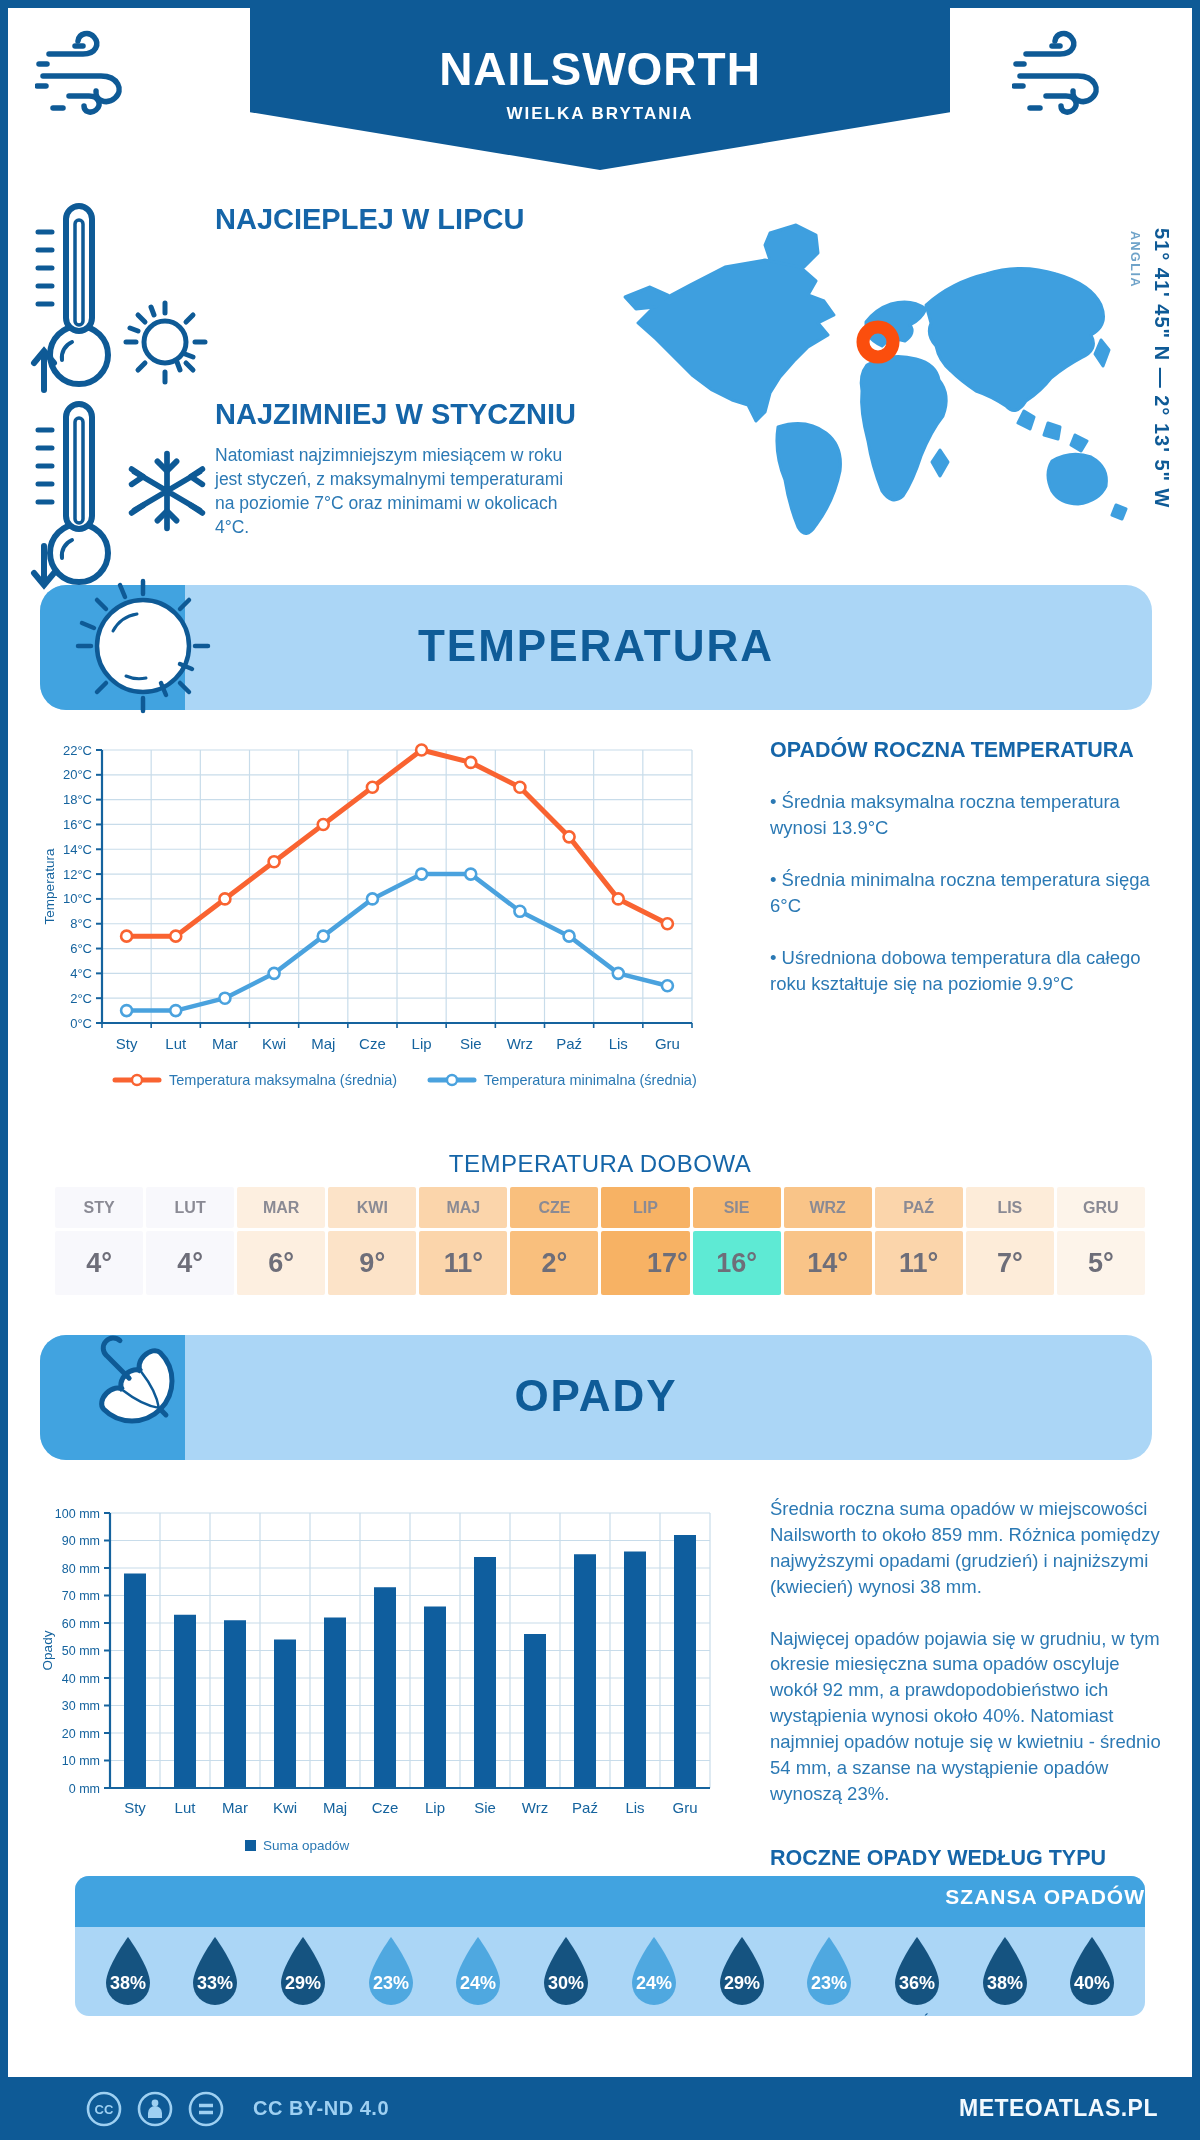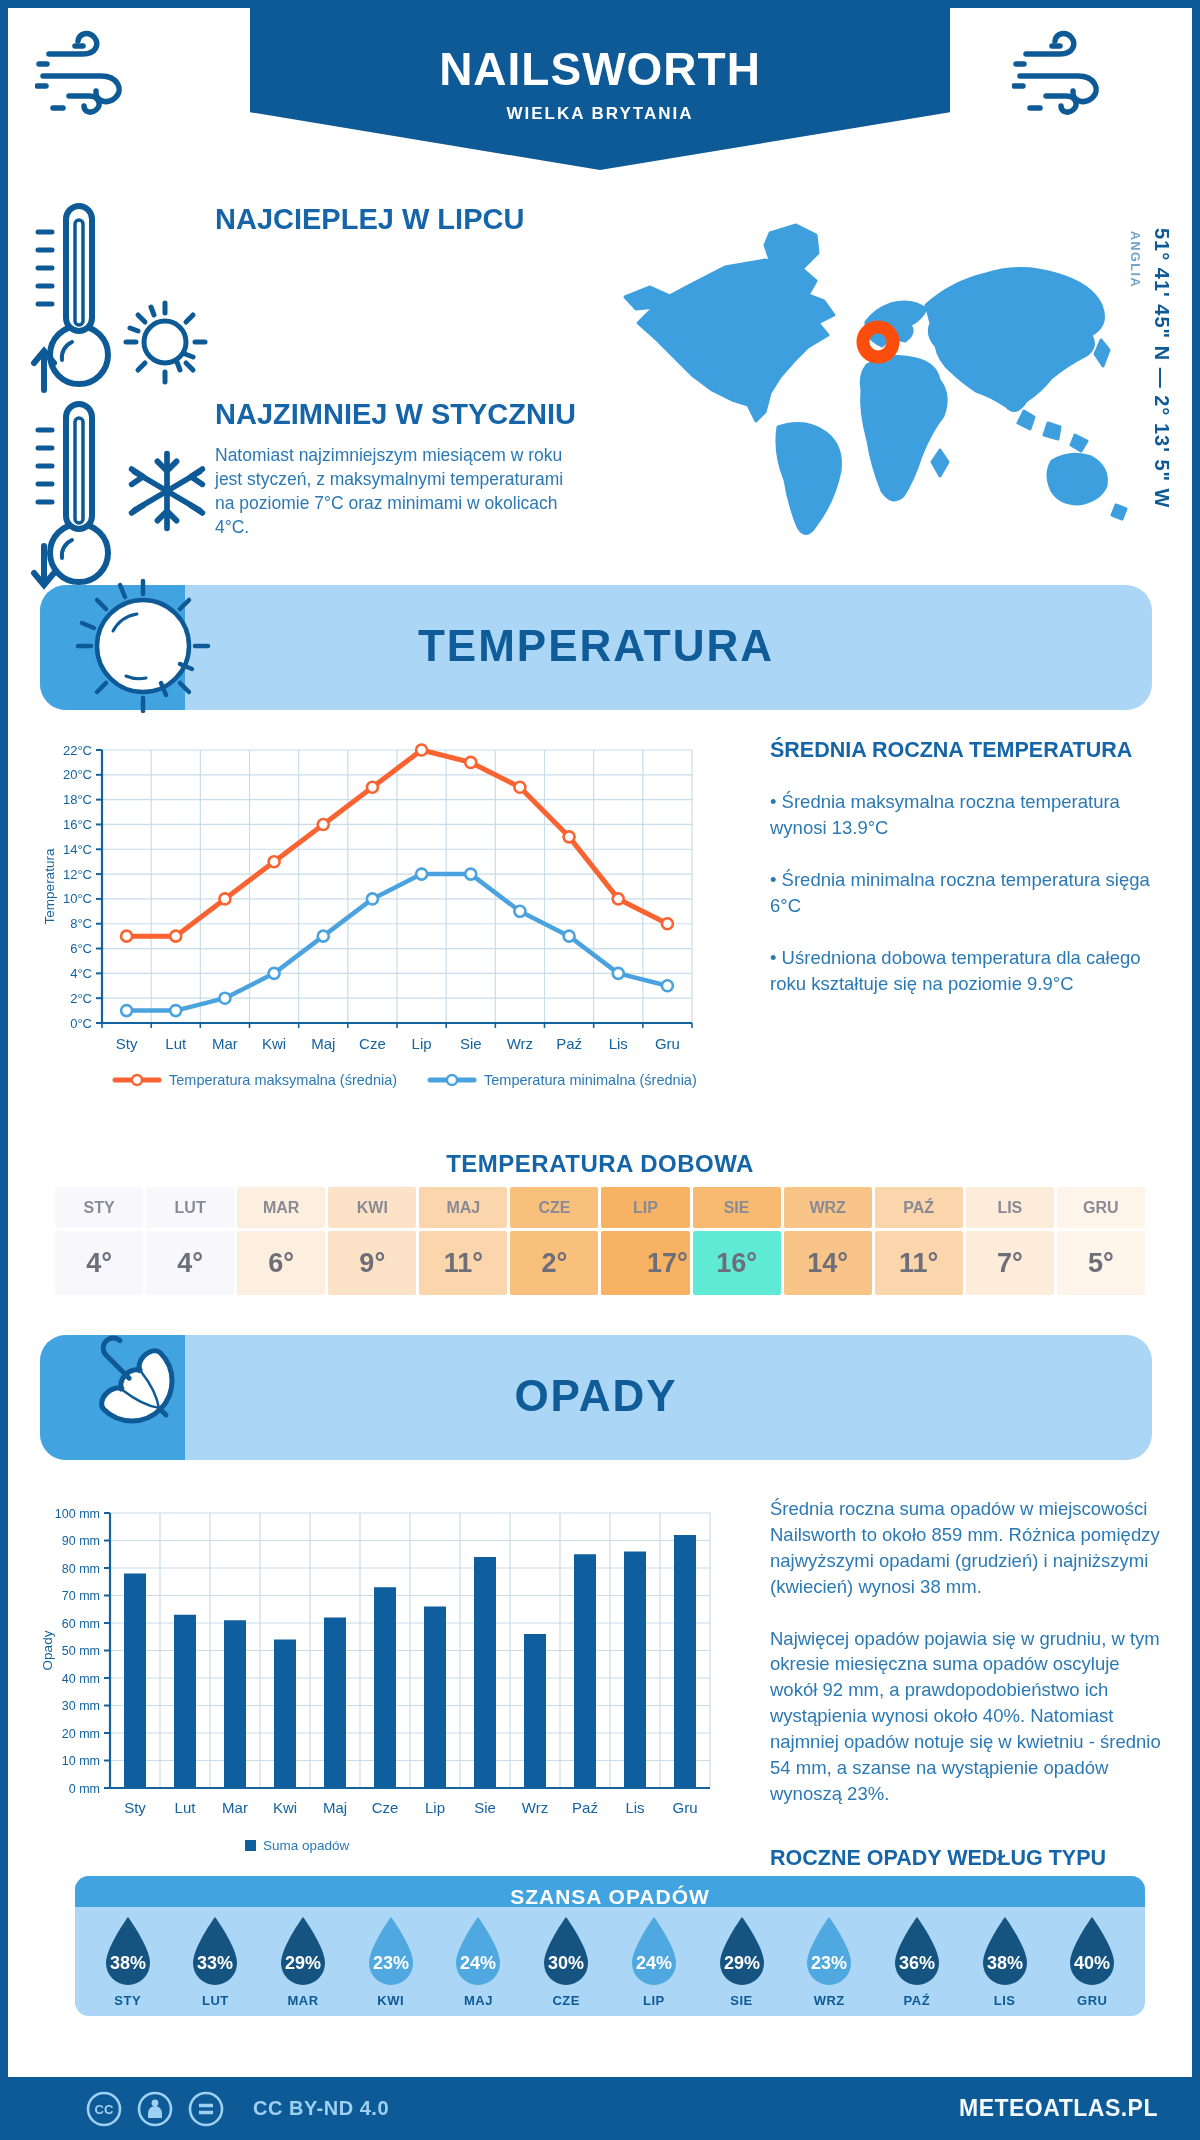--- a/index.html
+++ b/index.html
@@ -57,30 +57,30 @@
   .aside{position:absolute;left:770px;width:392px;color:#2B79B4;font-size:18.5px;line-height:1.4;}
   #temp-aside{top:735px;}
   #precip-aside{top:1496px;}
   .aside-title{font-size:21.5px;font-weight:bold;color:#1565A8;margin:0 0 24px 0;}
   .aside p{margin:0 0 26px 0;}
   #precip-type-title{margin-top:36px;}
   .aside .tight{margin:0 0 12px 0;}
 
   
   #daily-title{position:absolute;left:0;right:0;top:1150px;text-align:center;
-    font-size:24px;font-weight:bold;color:#1565A8;letter-spacing:0.5px;}
+    font-size:24px;font-weight:normal;color:#1565A8;letter-spacing:0.5px;}
   #daily-table{position:absolute;left:55px;top:1187px;width:1090px;display:flex;gap:3px;}
   .tcol{flex:1;display:flex;flex-direction:column;gap:3px;}
   .tcol .m{height:41px;line-height:41px;text-align:center;font-size:16px;font-weight:bold;color:#8A8A94;border-radius:2px;}
   .tcol .v{height:64px;line-height:64px;text-align:center;font-size:27px;font-weight:bold;color:#6E6E79;border-radius:2px;}
 
   
   #chance-box{position:absolute;left:75px;top:1876px;width:1070px;height:140px;background:#ABD6F6;
     border-radius:14px;overflow:hidden;}
-  #chance-head{height:31px;line-height:41px;background:#41A3E0;color:#fff;text-align:center;
+  #chance-head{height:51px;line-height:41px;background:#41A3E0;color:#fff;text-align:right;
     font-size:21px;font-weight:bold;letter-spacing:1px;}
   #drops{display:flex;justify-content:space-evenly;padding-top:7px;}
   .drop{text-align:center;width:70px;}
   .drop .dm{margin-top:1px;font-size:13px;font-weight:bold;color:#0E5A96;letter-spacing:0.5px;}
 
   
   #footer{position:absolute;left:0;top:2077px;width:1200px;height:63px;background:#0E5A96;
     display:flex;align-items:center;padding:0 42px 0 85px;box-sizing:border-box;}
   .cc-icon{margin-right:13px;}
   #license{margin-left:15px;font-size:20px;font-weight:bold;color:#9ED0F2;letter-spacing:0.5px;}
@@ -283,21 +283,21 @@
       <circle cx="637.4166666666666" cy="267.77272727272725" r="5.5" fill="#fff" stroke="#4AA2DE" stroke-width="2.6"></circle>
       <line x1="85" y1="362" x2="129" y2="362" stroke="#F96331" stroke-width="5" stroke-linecap="round"></line>
       <circle cx="107" cy="362" r="5" fill="#fff" stroke="#F96331" stroke-width="2.4"></circle>
       <text x="139" y="367" font-size="14.5" fill="#2B79B4">Temperatura maksymalna (średnia)</text>
       <line x1="400" y1="362" x2="444" y2="362" stroke="#4AA2DE" stroke-width="5" stroke-linecap="round"></line>
       <circle cx="422" cy="362" r="5" fill="#fff" stroke="#4AA2DE" stroke-width="2.4"></circle>
       <text x="454" y="367" font-size="14.5" fill="#2B79B4">Temperatura minimalna (średnia)</text>
     </svg>
 
   <div class="aside" id="temp-aside">
-    <h3 class="aside-title">ŚREDNIA ROCZNA TEMPERATURA</h3>
+    <h3 class="aside-title">OPADÓW ROCZNA TEMPERATURA</h3>
     <p>• Średnia maksymalna roczna temperatura wynosi 13.9°C</p>
     <p>• Średnia minimalna roczna temperatura sięga 6°C</p>
     <p>• Uśredniona dobowa temperatura dla całego roku kształtuje się na poziomie 9.9°C</p>
   </div>
 
   <div id="daily-title">TEMPERATURA DOBOWA</div>
   <div id="daily-table">
       <div class="tcol">
         <div class="m" style="background: rgb(248, 248, 252);">STY</div>
         <div class="v" style="background: rgb(248, 248, 252);">4°</div>

